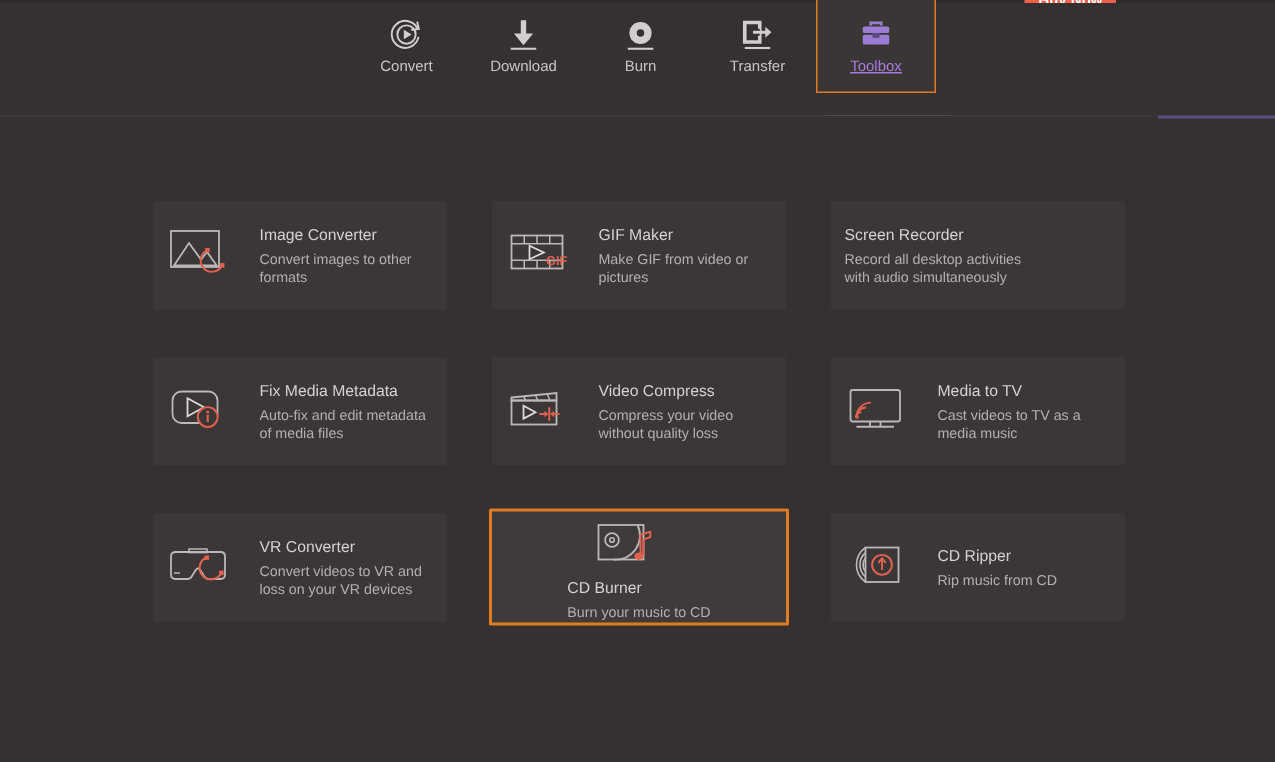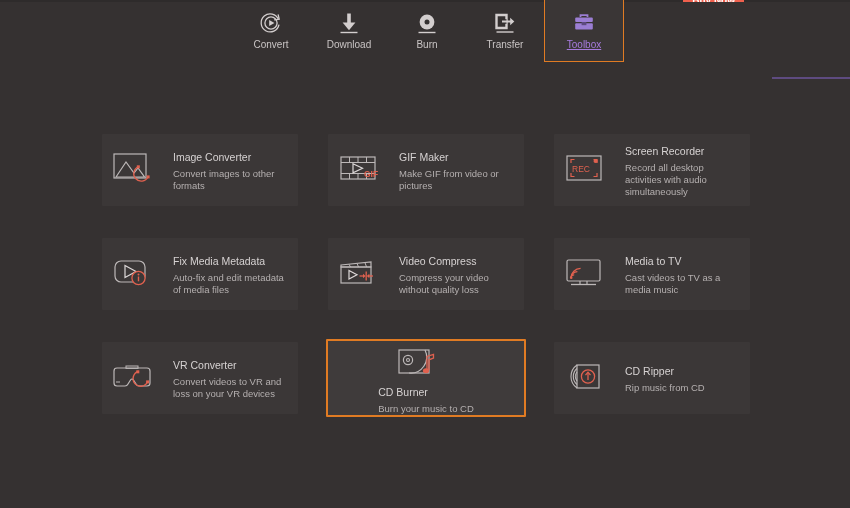--- a/index.html
+++ b/index.html
@@ -366,33 +366,20 @@
             <text x="27" y="27.5" fill="#e0614f" font-family="'Liberation Sans', sans-serif" font-size="8.5" font-weight="bold">GIF</text>
           </svg>
         </div>
         <div class="card-text">
           <div class="card-title">GIF Maker</div>
           <div class="card-desc">Make GIF from video or pictures</div>
         </div>
       </div>
 
       <div class="card">
-        <div class="card-ico">
-          <svg width="50" height="42" viewBox="0 0 50 42">
-            <rect x="4" y="7" width="34" height="24" fill="none" stroke="#bdb8b8" stroke-width="1.2"></rect>
-            <g stroke="#e0614f" stroke-width="1.2" fill="none">
-              <path d="M8 14 L8 10.5 L11.5 10.5"></path>
-              <path d="M34 14 L34 10.5 L30.5 10.5"></path>
-              <path d="M8 24 L8 27.5 L11.5 27.5"></path>
-              <path d="M34 24 L34 27.5 L30.5 27.5"></path>
-            </g>
-            <circle cx="32.6" cy="12" r="2.1" fill="#e0614f"></circle>
-            <text x="9" y="23" fill="#e0614f" font-family="'Liberation Sans', sans-serif" font-size="8.5">REC</text>
-          </svg>
-        </div>
         <div class="card-text">
           <div class="card-title">Screen Recorder</div>
           <div class="card-desc">Record all desktop activities with audio simultaneously</div>
         </div>
       </div>
 
       <div class="card">
         <div class="card-ico">
           <svg width="50" height="42" viewBox="0 0 50 42">
             <rect x="4" y="8" width="30" height="21" rx="6" fill="none" stroke="#bdb8b8" stroke-width="1.2"></rect>

